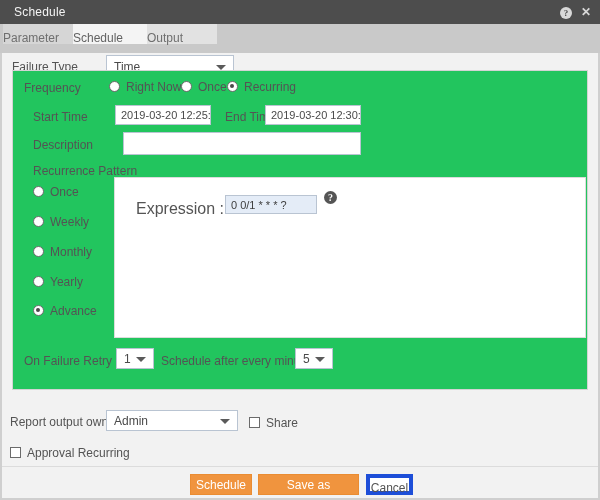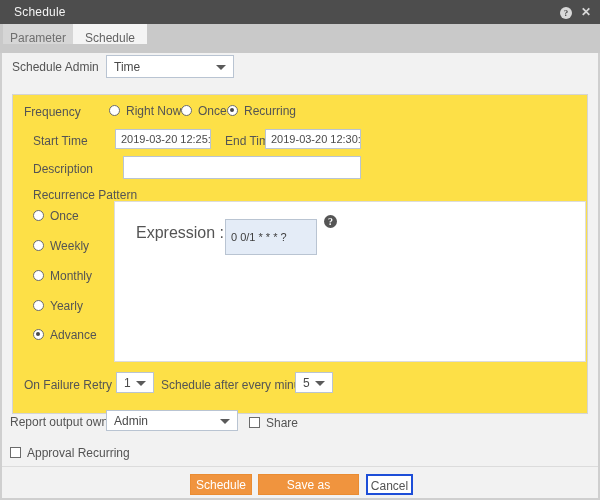--- a/index.html
+++ b/index.html
@@ -82,21 +82,20 @@
     background: #c9c9c9;
     box-sizing: border-box;
   }
   .tab {
     position: absolute;
     top: 0;
     height: 20px;
     line-height: 29px;
     font-size: 12px;
     color: #6f6f6f;
-    text-align: center;
     cursor: pointer;
     box-sizing: border-box;
   }
   .tab.t0 { left: 3px;   width: 70px; background: #d6d6d6; }
   .tab.t1 { left: 73px;  width: 74px; background: #f4f4f4; color: #636363; }
   .tab.t2 { left: 147px; width: 70px; background: #e2e2e2; }
 
   
   .row-sched-type {
     position: absolute;
@@ -135,25 +134,25 @@
   }
   .sel-sched-type {
     position: absolute;
     left: 104px; top: 2px;
     width: 128px; height: 23px;
   }
 
   
   .panel-main {
     position: absolute;
-    left: 10px; top: 94px;
+    left: 10px; top: 70px;
     width: 576px; height: 320px;
     box-sizing: border-box;
     border: 1px solid #d4d4d4;
-    background: #fde047;
+    background: #22c55e;
   }
 
   .field-label {
     position: absolute;
     font-size: 12px;
     color: #545454;
     white-space: nowrap;
   }
 
   
@@ -236,21 +235,21 @@
     border: 1px solid #dcdcdc;
   }
   .lbl-expression {
     position: absolute;
     left: 21px; top: 22px;
     font-size: 16px; color: #545454;
   }
   .in-expression {
     position: absolute;
     left: 110px; top: 17px;
-    width: 92px; height: 36px;
+    width: 92px; height: 19px;
     box-sizing: border-box;
     background: #e4ecf7;
     border: 1px solid #b9c4d2;
     font-size: 11px;
     color: #3d3d3d;
     cursor: text;
   }
   .in-expression .tb-text {
     position: absolute;
     left: 5px; top: 50%;
@@ -326,21 +325,21 @@
     cursor: pointer;
   }
   .btn-primary {
     background: #f0943e;
     color: #ffffff;
     border: 1px solid #ea8c32;
   }
   .btn-secondary {
     background: #ffffff;
     color: #545454;
-    border: 2px solid #1d4ed8;
+    border: 4px solid #1d4ed8;
   }
   .btn-schedule { left: 188px; width: 62px; }
   .btn-quickrun { left: 256px; width: 101px; }
   .btn-cancel   { left: 364px; width: 47px; }
 </style>
 </head>
 <body>
 
 <div class="dialog">
 
@@ -348,24 +347,25 @@
     <span class="title">Schedule</span>
     <span class="tb-btn tb-help">
       <span class="help-circle">?</span>
     </span>
     <span class="tb-btn tb-close">✕</span>
   </div>
 
   <div class="tabbar">
     <div class="tab t0">Parameter</div>
     <div class="tab t1">Schedule</div>
+    <div class="tab t2">Output</div>
   </div>
 
   <div class="row-sched-type">
-    <span class="lbl-sched-type">Schedule Admin</span>
+    <span class="lbl-sched-type">Failure Type</span>
     <div class="select sel-sched-type">
       <span class="sel-text">Time</span>
       <span class="caret"></span>
     </div>
   </div>
 
   <div class="panel-main">
 
     <span class="field-label lbl-frequency">Frequency</span>
 

